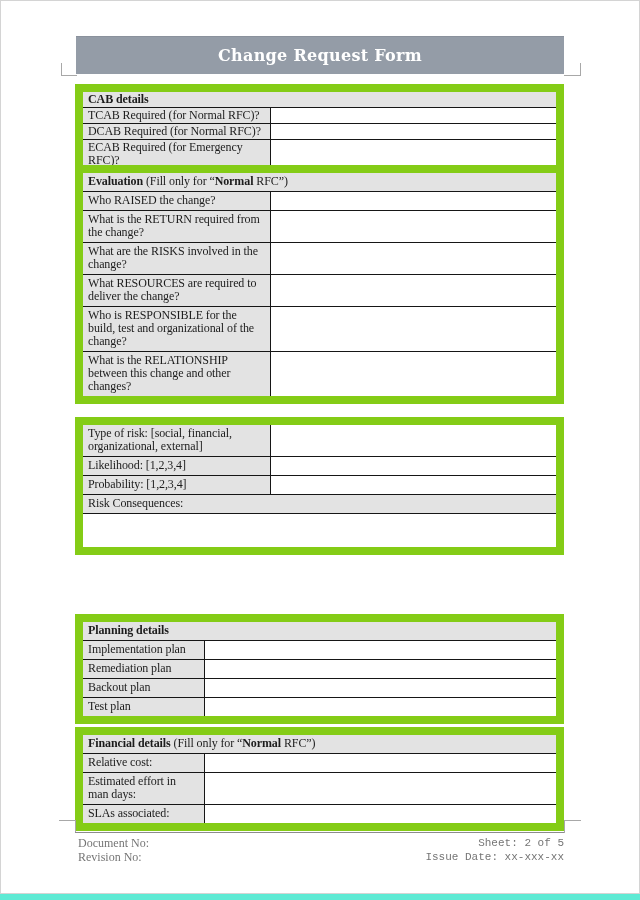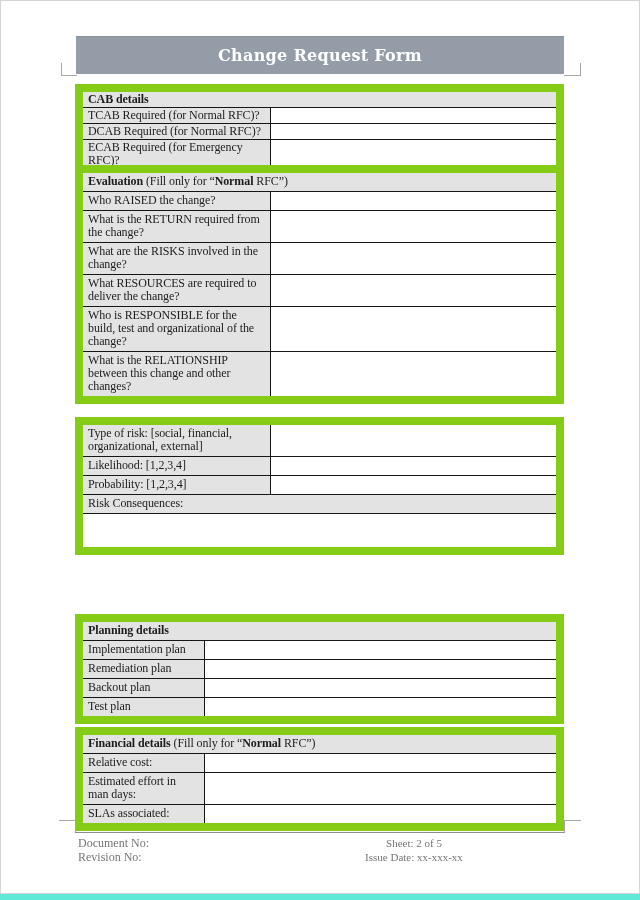--- a/index.html
+++ b/index.html
@@ -51,21 +51,21 @@
   .compact .row { min-height:14px; }
   .compact .lbl { padding:1px 5px 1px; }
   .full-lbl {
     background:#e3e3e3; border-bottom:1px solid #161616;
     padding:2px 5px 3px; min-height:13px;
   }
   .empty-block { min-height:33px; background:#ffffff; }
   
   .footer-line { position:absolute; left:75px; top:832px; width:489px; border-top:1px solid #8c8c8c; }
   .footer-left  { position:absolute; left:78px;  top:836px; font-size:12px; line-height:14px; color:#757575; }
-  .footer-right { position:absolute; left:264px; top:836px; width:300px; text-align:center; font-size:11px; line-height:14px; color:#757575; }
+  .footer-right { position:absolute; left:264px; top:836px; width:300px; text-align:right; font-size:11px; line-height:14px; color:#757575;font-family:Liberation Mono, monospace; }
 </style>
 </head>
 <body>
 
 <div class="canvas">
   <div class="sheet"></div>
 
   <div class="title-bar">
     <span>Change Request Form</span>
   </div>

